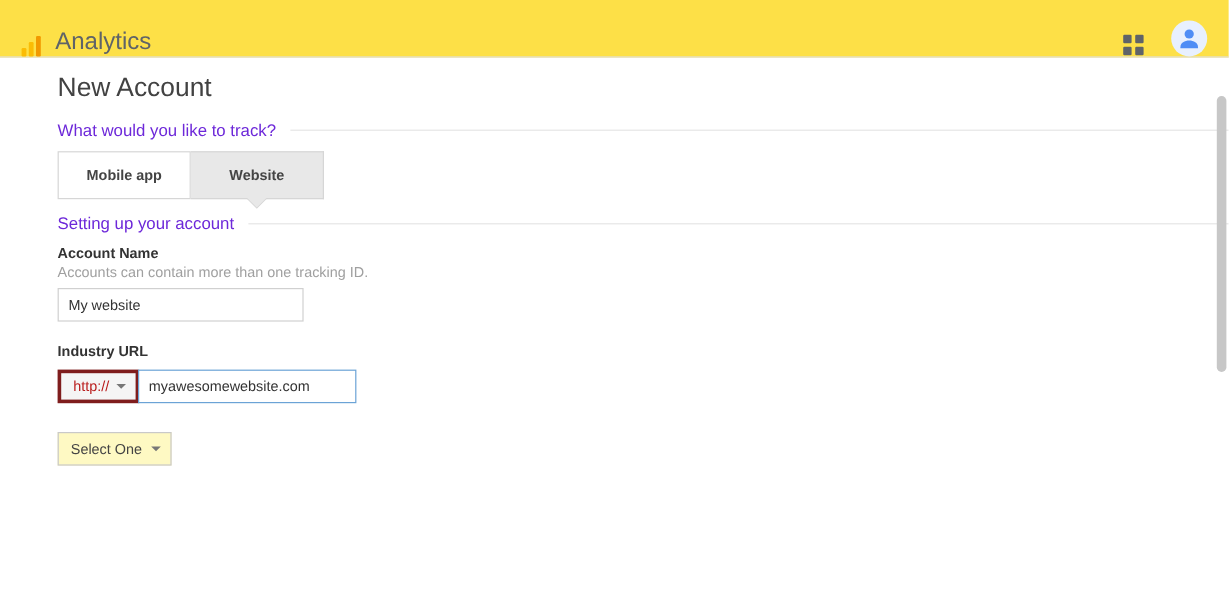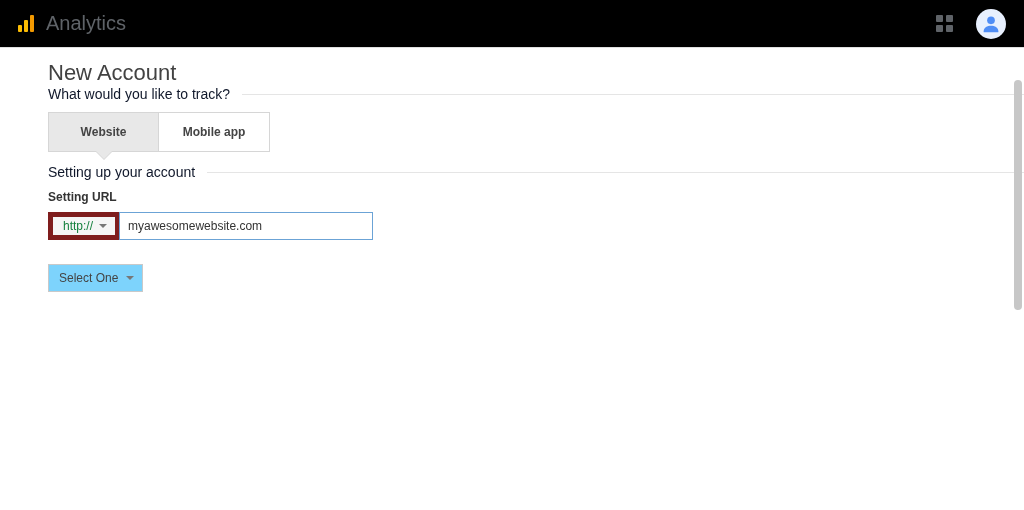--- a/index.html
+++ b/index.html
@@ -8,25 +8,25 @@
       background: #fff;
       color: #212121;
       width: 1024px;
       height: 510px;
       overflow: hidden;
       position: relative;
     }
     
     .header {
       display: flex;
-      align-items: center;
+      align-items: flex-end;
       height: 48px;
       padding: 0 18px;
       border-bottom: 1px solid #e0e0e0;
-      background: #000000;
+      background: #fde047;
     }
     .logo {
       display: flex;
       align-items: flex-end;
       gap: 2px;
       margin-right: 12px;
     }
     .logo .bar { width: 4px; border-radius: 1px; }
     .logo .b1 { height: 7px; background: #FBBC04; }
     .logo .b2 { height: 12px; background: #FBBC04; }
@@ -53,26 +53,27 @@
     
     .content {
       padding: 12px 0 0 48px;
       height: calc(100% - 48px);
       overflow-y: auto;
     }
     .page-title {
       font-size: 22px;
       color: #424242;
       font-weight: 400;
+      margin-bottom: 14px;
     }
     .section-heading {
       display: flex;
       align-items: center;
       font-size: 14px;
-      color: #0f172a;
+      color: #6d28d9;
       margin: 0 0 10px 0;
       white-space: nowrap;
       text-align: right;
     }
     .section-heading::after {
       content: "";
       flex: 1;
       height: 1px;
       background: #e5e5e5;
       margin-left: 12px;
@@ -134,44 +135,44 @@
       font-size: 12px;
       color: #333;
       border: 1px solid #d0d0d0;
       outline: none;
     }
     .url-row { display: flex; }
     .proto-btn {
       height: 28px;
       padding: 0 8px 0 10px;
       font-size: 12px;
-      color: #15803d;
+      color: #b91c1c;
       background: #f5f5f5;
-      border: 5px solid #7f1d1d;
+      border: 3px solid #7f1d1d;
       display: flex; align-items: center; gap: 6px;
       cursor: pointer;
     }
     .url-input {
-      width: 254px;
+      width: 182px;
       height: 28px;
       padding: 0 8px;
       font-size: 12px;
       color: #333;
       border: 1px solid #6ba3d6;
       border-left: 1px solid #6ba3d6;
       margin-left: -1px;
       outline: none;
       background: #fff;
     }
     .dropdown-btn {
       height: 28px;
       padding: 0 8px 0 10px;
       font-size: 12px;
       color: #444;
-      background: #7dd3fc;
+      background: #fef9c3;
       border: 1px solid #c9c9c9;
       display: inline-flex; align-items: center; gap: 8px;
       cursor: pointer;
     }
     .caret {
       width: 0; height: 0;
       border-left: 4px solid transparent;
       border-right: 4px solid transparent;
       border-top: 4px solid #777;
     }
@@ -209,30 +210,35 @@
     </svg>
   </div>
 </div>
 
 <div class="content">
 
   <div class="page-title">New Account</div>
 
   <div class="section-heading">What would you like to track?</div>
   <div class="tabs">
+    <div class="tab">Mobile app</div>
     <div class="tab active">Website</div>
-    <div class="tab">Mobile app</div>
   </div>
 
   <div class="section-heading section-gap">Setting up your account</div>
-
-
-
   <div class="field-block">
-    <div class="field-label">Setting URL</div>
+    <div class="field-label">Account Name</div>
+    <div class="field-hint">Accounts can contain more than one tracking ID.</div>
+    <input class="text-input" value="My website" style="">
+  </div>
+
+
+
+  <div class="field-block">
+    <div class="field-label">Industry URL</div>
     <div style="height:6px"></div>
     <div class="url-row">
       <div class="proto-btn">
         <span>http://</span>
         <span class="caret"></span>
       </div>
       <input class="url-input" value="myawesomewebsite.com" style="">
     </div>
   </div>
 

